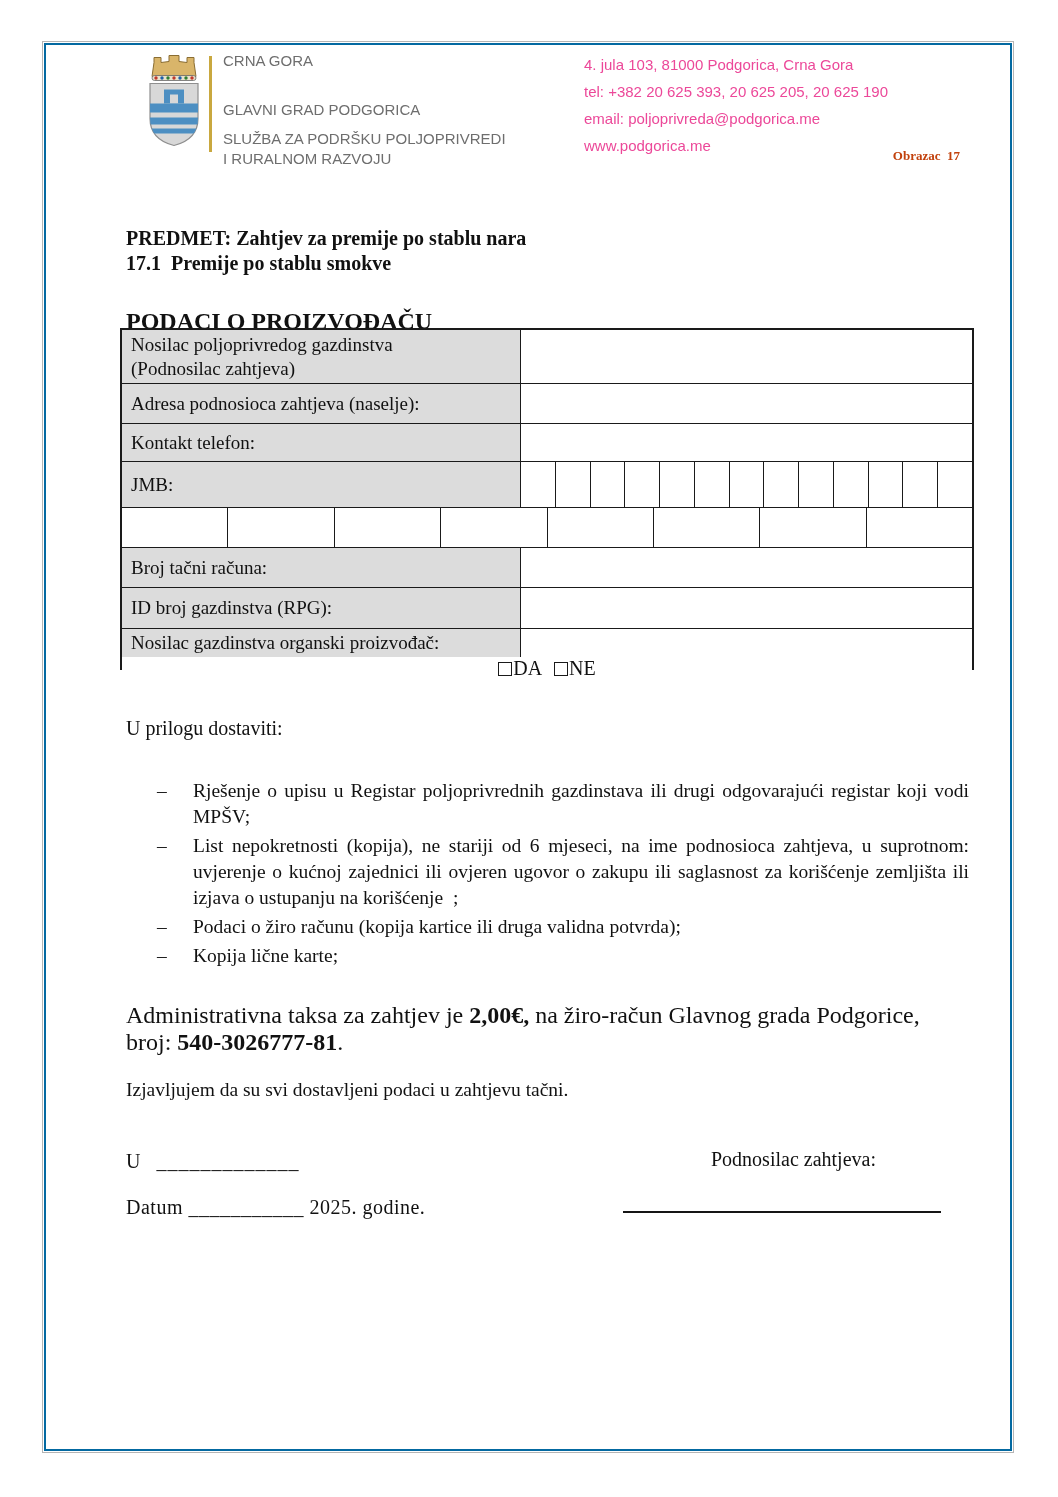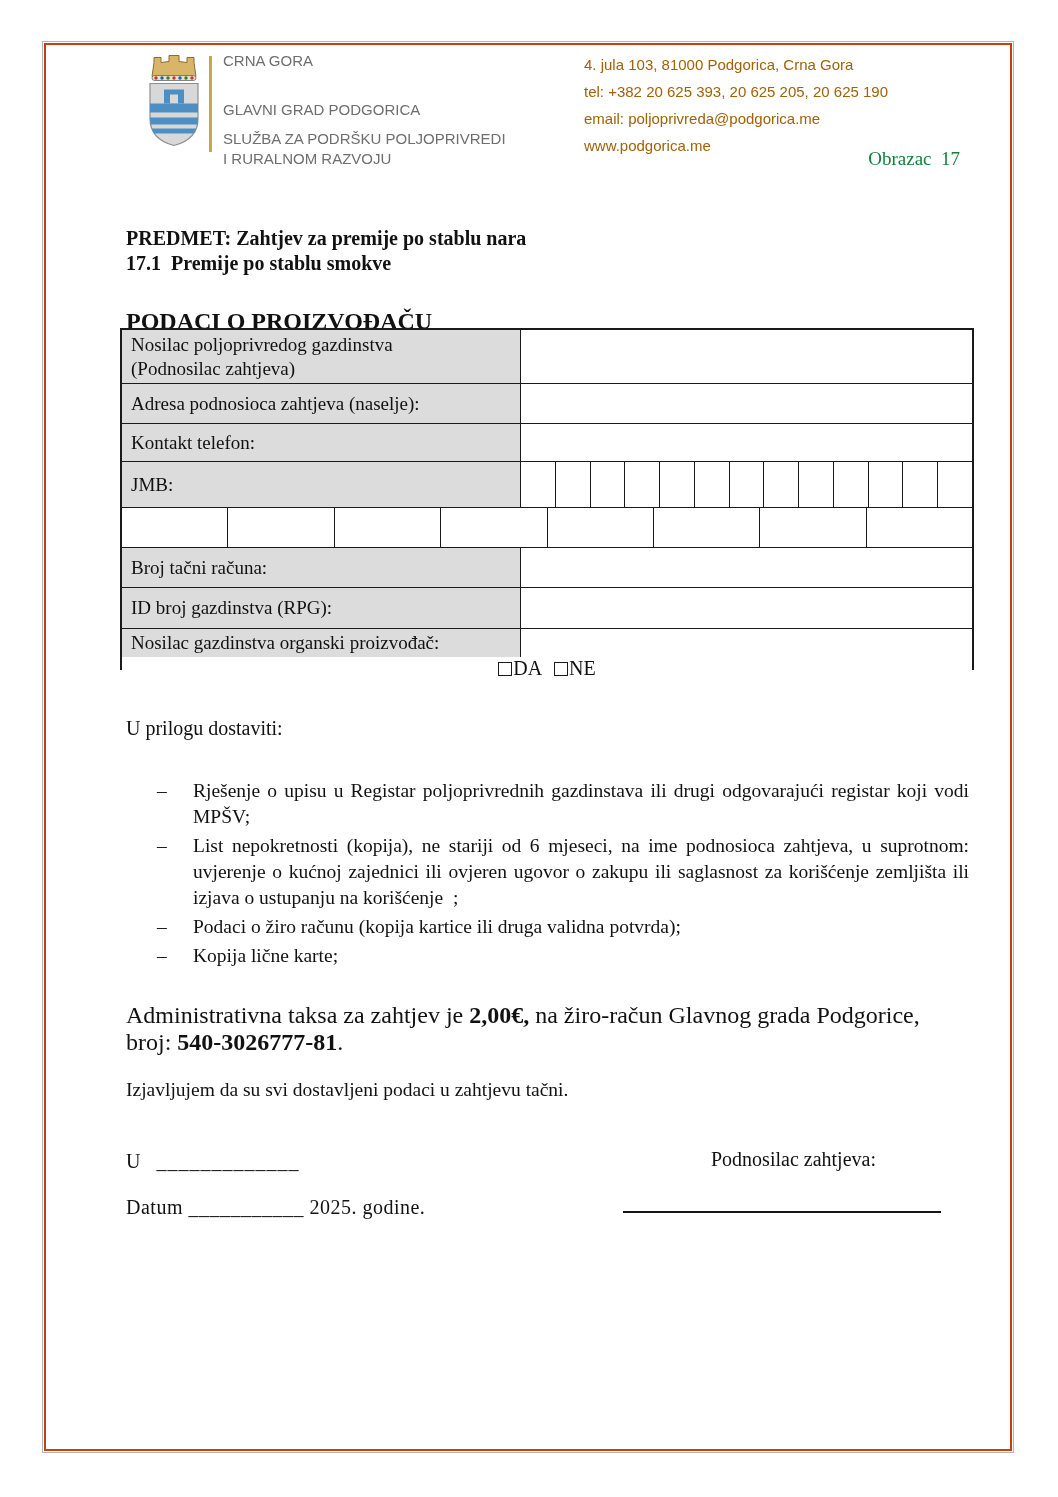--- a/index.html
+++ b/index.html
@@ -3,32 +3,32 @@
 <meta charset="utf-8">
 <style>
   * { margin:0; padding:0; box-sizing:border-box; }
   html,body { background:#ffffff; }
   .page {
     position:relative; width:1058px; height:1497px; background:#ffffff;
     font-family:"Liberation Serif", serif; color:#111111; overflow:hidden;
   }
   .frame {
     position:absolute; left:44px; top:43px; width:968px; height:1408px;
-    border:2px solid #c2410c; outline:1px solid #b5b5b5; outline-offset:1px;
+    border:2px solid #0369a1; outline:1px solid #b5b5b5; outline-offset:1px;
     background:#ffffff;
   }
   
   .logo { position:absolute; left:99px; top:9px; width:58px; height:97px; }
   .gold-sep { position:absolute; left:163px; top:11px; width:3px; height:96px; background:#c9a83f; }
   .org-block { position:absolute; left:177px; top:7px; font-family:"Liberation Sans", sans-serif; font-size:15px; color:#6e6e6e; }
   .org-block .l1 { margin-bottom:12px; }
   .org-block .l2 { margin-bottom:12px;margin-top:32px; }
   .org-block .l3 { margin-bottom:3px; }
-  .contact-block { position:absolute; left:538px; top:6px; font-family:"Liberation Sans", sans-serif; font-size:15px; color:#a16207; line-height:27px; }
-  .form-number { position:absolute; top:103px; right:50px; font-size:19px; font-weight:normal; white-space:pre-wrap; color:#15803d; }
+  .contact-block { position:absolute; left:538px; top:6px; font-family:"Liberation Sans", sans-serif; font-size:15px; color:#ec4899; line-height:27px; }
+  .form-number { position:absolute; top:103px; right:50px; font-size:13px; font-weight:bold; white-space:pre-wrap; color:#c2410c; }
   
   .subject { position:absolute; left:80px; top:181px; font-size:20px; font-weight:bold; line-height:25px; }
   .subject .pre { white-space:pre-wrap; }
   .section-title { position:absolute; left:80px; top:263px; font-size:24px; font-weight:bold; }
   
   .ptable { position:absolute; left:74px; top:283px; width:854px; border:2px solid #1a1a1a; background:#fff; }
   .prow { display:flex; border-top:1px solid #1a1a1a; }
   .prow:first-child { border-top:none; }
   .plabel {
     width:399px; background:#dcdcdc; border-right:1px solid #1a1a1a;

